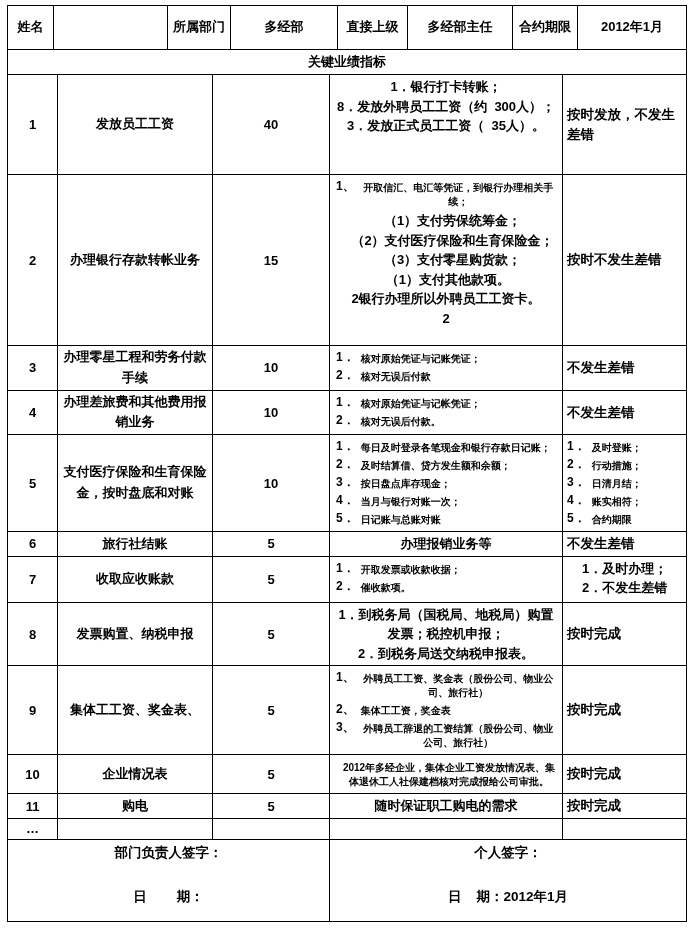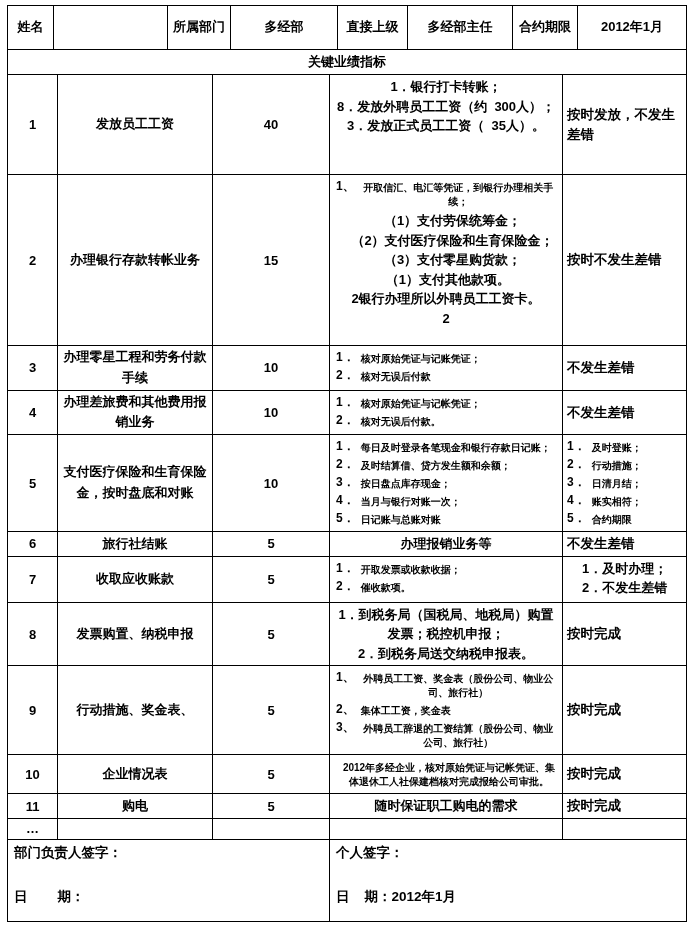--- a/index.html
+++ b/index.html
@@ -34,21 +34,21 @@
   #rows tr:nth-child(10){height:32px;}
   #rows tr:nth-child(11){height:23px;}
   #rows tr:nth-child(12){height:21px;}
   .aline{white-space:pre-wrap;line-height:1.5;font-size:13px;text-align:center;}
   .aline.s{display:flex;align-items:flex-start;margin:2px 0;}
   .aline.s .anum{flex:0 0 auto;font-size:12px;line-height:1.2;margin-right:6px;}
   .aline.s .atext{font-size:10px;line-height:1.4;padding-top:2px;}
   
   .footer-row td{height:73px;vertical-align:top;text-align:left;padding:4px 6px;}
   .sign-inner{display:flex;flex-direction:column;justify-content:space-between;
-              min-height:62px;white-space:pre-wrap;font-size:13.5px;}
+              min-height:62px;white-space:pre-wrap;font-size:13.5px;text-align:center;}
 </style>
 </head>
 <body>
 
 <div class="sheet">
 
   <table class="t-head">
     <colgroup>
       <col style="width:46px">
         <col style="width:114px">
@@ -179,35 +179,35 @@
     <td class="c-task">发票购置、纳税申报</td>
     <td class="c-weight">5</td>
     <td class="c-actions">
             <div class="aline n">1．到税务局（国税局、地税局）购置发票；税控机申报；</div>
             <div class="aline n">2．到税务局送交纳税申报表。</div>
           </td>
     <td class="c-target">按时完成</td>
   </tr>
         <tr>
     <td class="c-no">9</td>
-    <td class="c-task">行动措施、奖金表、</td>
+    <td class="c-task">集体工工资、奖金表、</td>
     <td class="c-weight">5</td>
     <td class="c-actions">
             <div class="aline s"><span class="anum">1、</span><span class="atext">外聘员工工资、奖金表（股份公司、物业公司、旅行社）</span></div>
             <div class="aline s"><span class="anum">2、</span><span class="atext">集体工工资，奖金表</span></div>
             <div class="aline s"><span class="anum">3、</span><span class="atext">外聘员工辞退的工资结算（股份公司、物业公司、旅行社）</span></div>
           </td>
     <td class="c-target">按时完成</td>
   </tr>
         <tr>
     <td class="c-no">10</td>
     <td class="c-task">企业情况表</td>
     <td class="c-weight">5</td>
     <td class="c-actions">
-            <div class="aline s"><span class="anum"></span><span class="atext">2012年多经企业，核对原始凭证与记帐凭证、集体退休工人社保建档核对完成报给公司审批。</span></div>
+            <div class="aline s"><span class="anum"></span><span class="atext">2012年多经企业，集体企业工资发放情况表、集体退休工人社保建档核对完成报给公司审批。</span></div>
           </td>
     <td class="c-target">按时完成</td>
   </tr>
         <tr>
     <td class="c-no">11</td>
     <td class="c-task">购电</td>
     <td class="c-weight">5</td>
     <td class="c-actions">
             <div class="aline n">随时保证职工购电的需求</div>
           </td>

